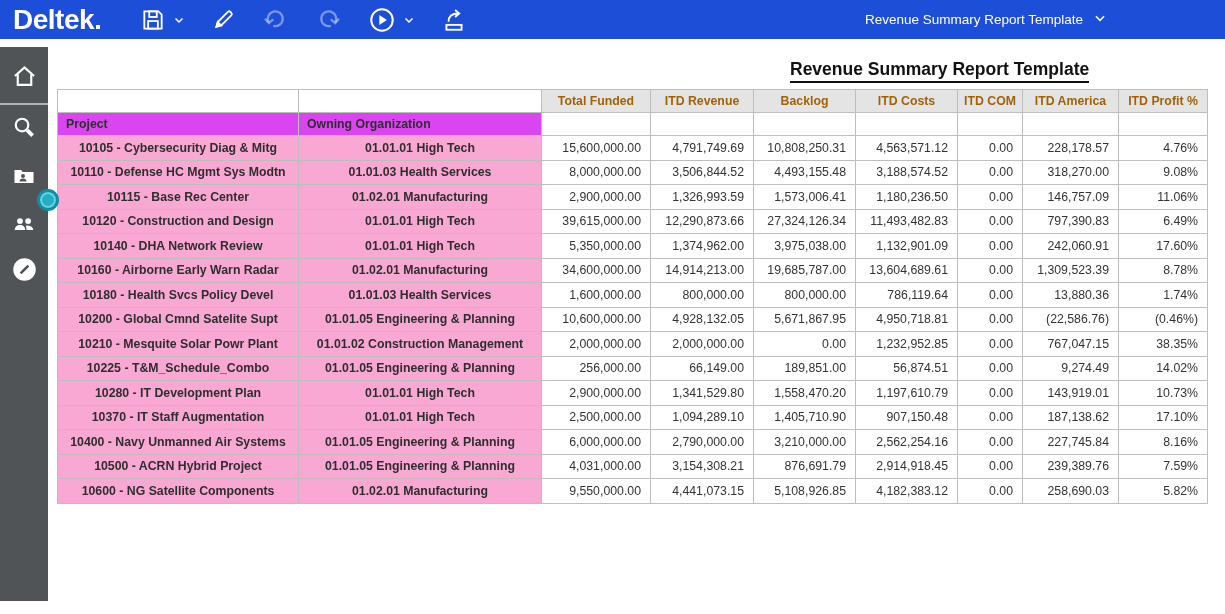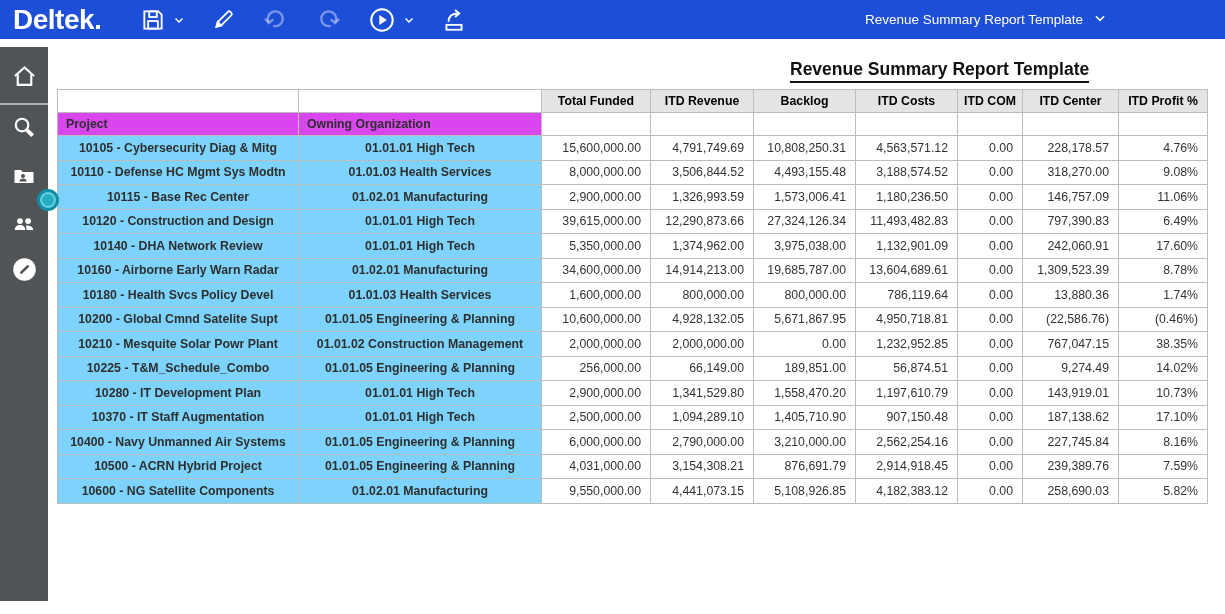--- a/index.html
+++ b/index.html
@@ -41,25 +41,25 @@
 
   
   table.report { position:absolute; left:57px; top:89px; width:1150px;
                  border-collapse:collapse; table-layout:fixed;
                  font-size:12.3px; color:#333; }
   table.report th, table.report td { border:1px solid #bdbdbd; overflow:hidden;
                  white-space:nowrap; }
   thead tr { height:23px; }
   tbody tr { height:24.5px; }
   td.ghost { border:none; background:transparent; }
-  th.num-hdr { background:#e4e4e4; font-weight:bold; text-align:center; color:#000000; }
+  th.num-hdr { background:#e4e4e4; font-weight:bold; text-align:center; color:#a16207; }
   th.left-hdr { background:#d946ef; font-weight:bold; text-align:left;
                 padding-left:8px; color:#2e2e2e; }
   td.blank { background:#fff; }
-  td.c-proj, td.c-org { background:#7dd3fc; font-weight:bold; text-align:center;
+  td.c-proj, td.c-org { background:#f9a8d4; font-weight:bold; text-align:center;
                         color:#2e2e2e; white-space:pre; }
   td.c-num { background:#fff; text-align:right; padding-right:9px; color:#333; }
 </style>
 </head>
 <body>
 
 <header class="topbar">
   <div class="logo">
     <span>Deltek</span>
     <span class="logo-dot"></span>
@@ -216,21 +216,21 @@
   </colgroup>
   <thead>
     <tr>
       <td class="ghost"></td>
       <td class="ghost"></td>
       <th class="num-hdr">Total Funded</th>
       <th class="num-hdr">ITD Revenue</th>
       <th class="num-hdr">Backlog</th>
       <th class="num-hdr">ITD Costs</th>
       <th class="num-hdr">ITD COM</th>
-      <th class="num-hdr">ITD Center</th>
+      <th class="num-hdr">ITD America</th>
       <th class="num-hdr">ITD Profit %</th>
     </tr>
     <tr>
       <th class="left-hdr">Project</th>
       <th class="left-hdr">Owning Organization</th>
       <td class="blank"></td>
       <td class="blank"></td>
       <td class="blank"></td>
       <td class="blank"></td>
       <td class="blank"></td>

